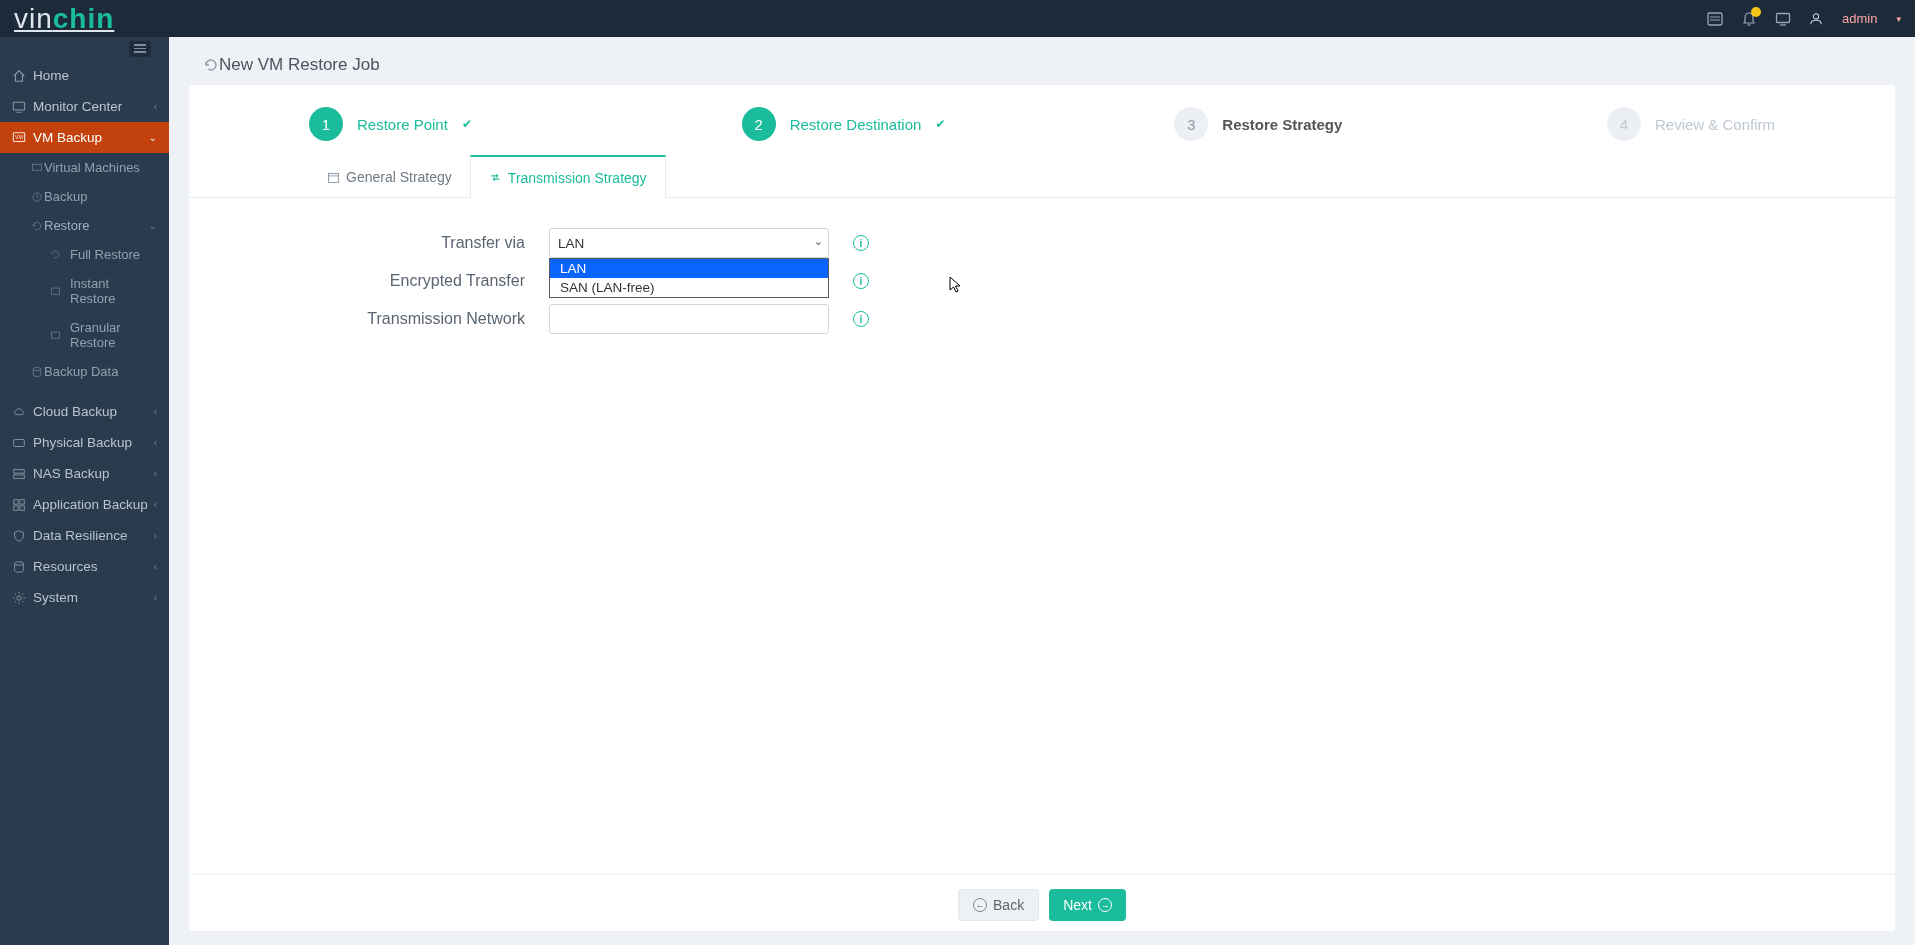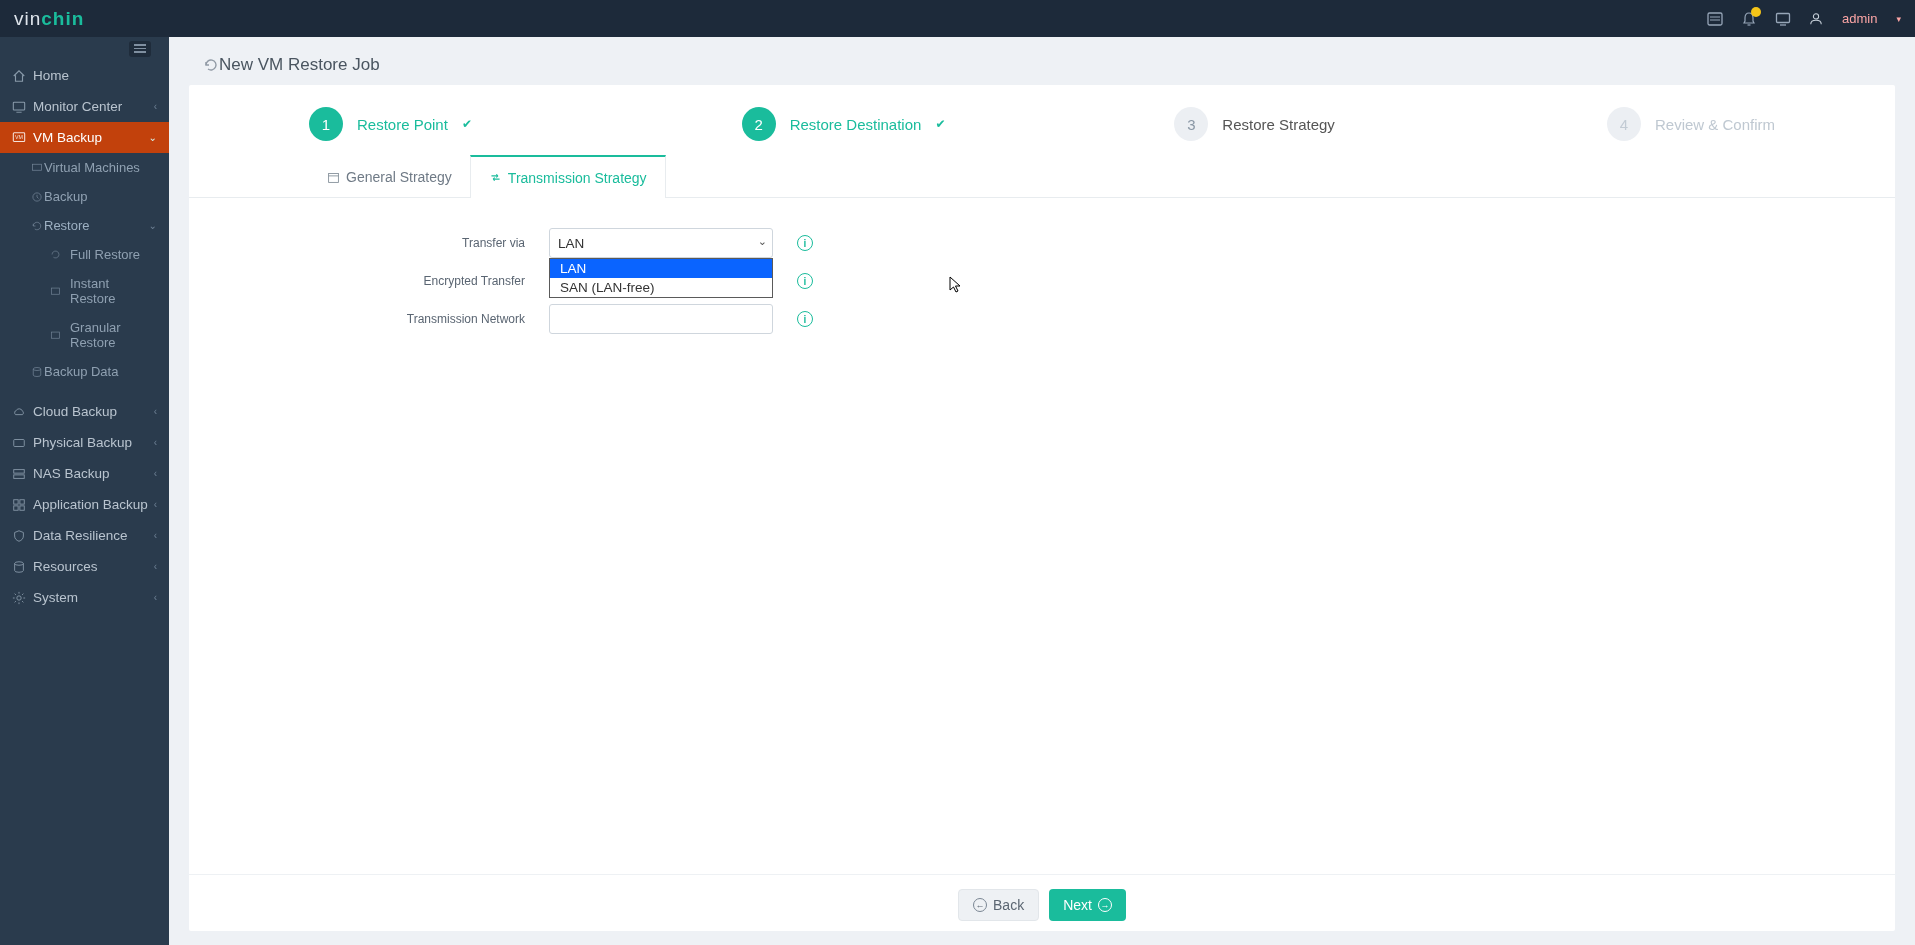--- a/index.html
+++ b/index.html
@@ -1,19 +1,19 @@
 <!DOCTYPE html>
 <html><head>
 <meta charset="utf-8">
 <style>
 * { margin: 0; padding: 0; box-sizing: border-box; }
 body { font-family: -apple-system, "Segoe UI", Arial, sans-serif; background: #eef1f5; font-size: 14px; color: #333; overflow: hidden; }
 
 .topbar { height: 37px; background: #1d2a3a; display: flex; align-items: center; padding: 0 14px; justify-content: space-between; }
-.logo { color: #dfe5ec; font-size: 19px; font-weight: 300; letter-spacing: 1px; }
+.logo { color: #dfe5ec; font-size: 28px; font-weight: 300; letter-spacing: 1px; text-decoration: underline; }
 .logo b { color: #1abc9c; font-weight: 600; }
 .topbar-right { display: flex; align-items: center; gap: 18px; }
 .top-icon { color: #97a6b8; cursor: pointer; position: relative; display: flex; align-items: center; }
 .top-icon.bell::after { content: ""; position: absolute; top: -4px; right: -4px; width: 10px; height: 10px; background: #f5c518; border-radius: 50%; }
 .user-menu { color: #fca5a5; font-size: 13px; display: flex; align-items: center; gap: 19px; }
 
 .layout { display: flex; height: calc(100vh - 37px); }
 
 .sidebar { width: 169px; background: #2a3b4d; color: #b9c4cf; display: flex; flex-direction: column; }
 .sidebar-toggle-row { height: 23px; display: flex; justify-content: flex-end; align-items: center; padding-right: 18px; }
@@ -38,32 +38,32 @@
 .card { background: #fff; flex: 1; display: flex; flex-direction: column; border-radius: 2px; }
 
 .stepper { display: flex; align-items: center; padding: 22px 120px 10px 120px; }
 .step { display: flex; align-items: center; gap: 14px; flex: 1; }
 .step-circle { width: 34px; height: 34px; border-radius: 50%; display: flex; align-items: center; justify-content: center; font-weight: 500; font-size: 15px; }
 .step-circle.done { background: #1abc9c; color: #fff; }
 .step-circle.current { background: #eceff3; color: #8a97a5; }
 .step-circle.pending { background: #eceff3; color: #c2cbd4; }
 .step-label { font-size: 15px; }
 .step-label.done { color: #1abc9c; }
-.step-label.current { color: #555; }
+.step-label.current { color: #555; font-weight: bold; }
 .step-label.pending { color: #bfc8d1; }
 .step-check { color: #1abc9c; font-size: 12px; }
 
 .tabs { display: flex; padding: 4px 120px 0 120px; border-bottom: 1px solid #e8ecef; }
 .tab { padding: 12px 18px; display: flex; align-items: center; gap: 6px; cursor: pointer; color: #6f7a86; border-top: 2px solid transparent; }
 .tab.active { border-top-color: #1abc9c; border-left: 1px solid #e8ecef; border-right: 1px solid #e8ecef; color: #1abc9c; background: #fff; margin-bottom: -1px; }
 
 .form-area { flex: 1; padding: 30px 120px; position: relative; }
 .form-row { display: flex; align-items: center; margin-bottom: 8px; }
-.form-label { width: 240px; text-align: right; padding-right: 24px; color: #5a6572; font-size: 12px; }
-.form-control-wrap { width: 224px; position: relative; }
+.form-label { width: 240px; text-align: right; padding-right: 24px; color: #5a6572; font-size: 16px; }
+.form-control-wrap { width: 280px; position: relative; }
 .form-select { width: 100%; height: 30px; border: 1px solid #cfd6dd; border-radius: 3px; padding: 0 8px; background: #fff; font-size: 13.5px; color: #333; appearance: none; -webkit-appearance: none; }
 .select-caret { position: absolute; right: 6px; top: 7px; pointer-events: none; font-size: 11px; color: #555; }
 .form-input { width: 100%; height: 30px; border: 1px solid #cfd6dd; border-radius: 3px; padding: 0 8px; background: #fff; }
 .info-icon { margin-left: 24px; width: 16px; height: 16px; border: 1.5px solid #1abc9c; border-radius: 50%; display: flex; align-items: center; justify-content: center; color: #1abc9c; font-size: 10px; font-weight: 600; cursor: pointer; }
 
 .dropdown-open { position: absolute; left: 0; top: 30px; width: 100%; border: 1px solid #5a5a5a; background: #fff; z-index: 10; }
 .dropdown-opt { padding: 2px 10px; font-size: 13.5px; cursor: pointer; }
 .dropdown-opt.highlight { background: #0a64ff; color: #fff; }
 
 .cursor-arrow { position: absolute; left: 399px; top: 17px; z-index: 20; pointer-events: none; }

